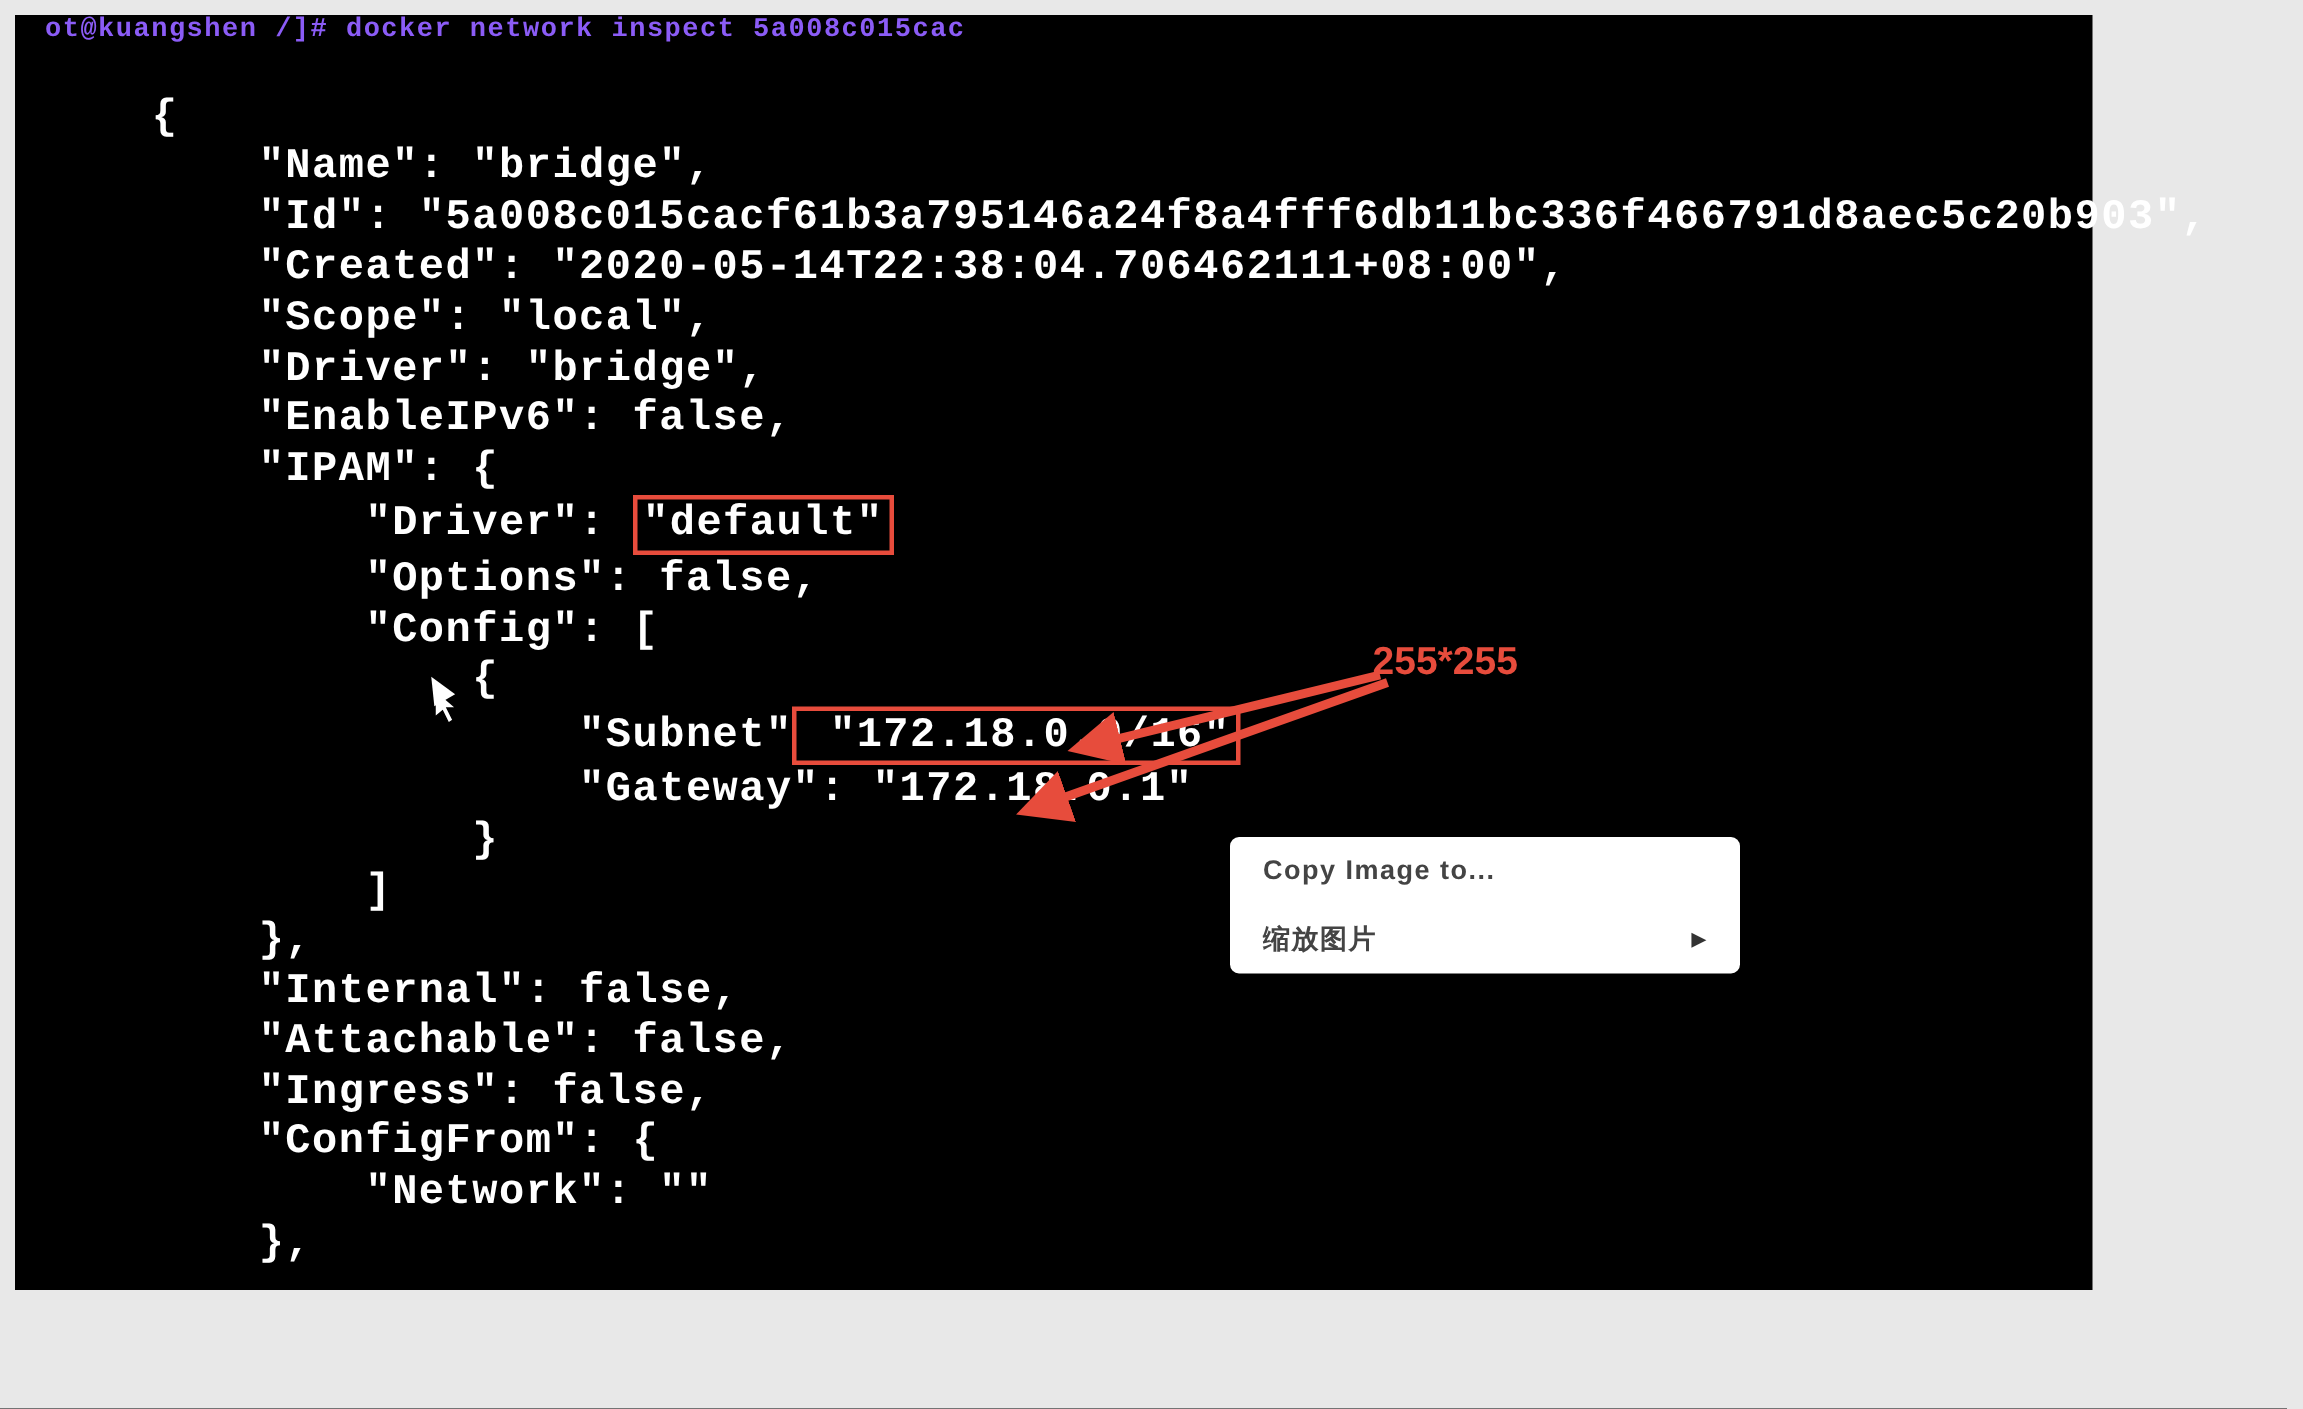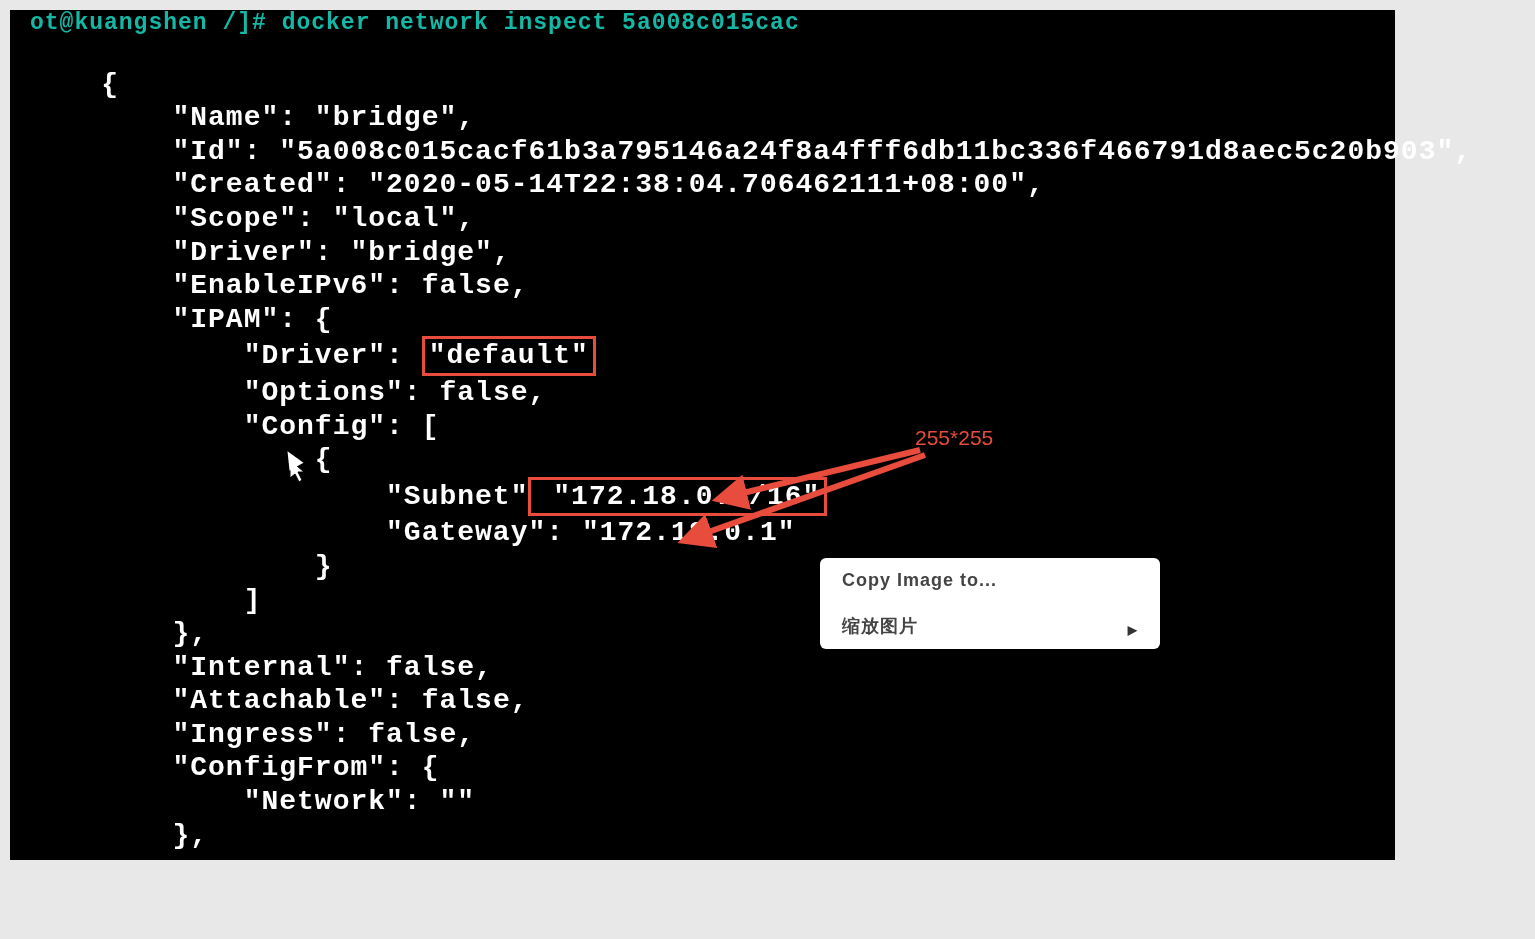--- a/index.html
+++ b/index.html
@@ -34,22 +34,22 @@
     }
     .red-box {
       border: 3px solid #e74c3c;
       padding: 0px 4px;
       display: inline-block;
     }
     .annotation-text {
       position: absolute;
       color: #e74c3c;
       font-family: Arial, sans-serif;
-      font-size: 21px;
-      font-weight: normal;
+      font-size: 26px;
+      font-weight: bold;
       letter-spacing: 0;
     }
     .arrow-svg {
       position: absolute;
       pointer-events: none;
     }
     .cursor-pointer {
       position: absolute;
       width: 0;
       height: 0;
@@ -76,29 +76,29 @@
       font-family: -apple-system, BlinkMacSystemFont, 'Segoe UI', sans-serif;
       font-size: 18px;
       color: #444;
       overflow: hidden;
     }
     .context-menu-item {
       padding: 12px 22px;
       cursor: pointer;
       display: flex;
       justify-content: space-between;
-      align-items: flex-end;
+      align-items: center;
     }
     .submenu-arrow {
       font-size: 12px;
       color: #333;
     }
     .prompt-line {
-      color: #14b8a6;
-      font-size: 23px;
+      color: #8b5cf6;
+      font-size: 18px;
       white-space: pre;
     }
   </style>
 </head>
 <body>
 
 <div class="terminal">
   <div class="prompt-line"><span>ot@kuangshen /]# docker network inspect 5a008c015cac</span></div>
   <div style="height:30px;"></div>
   <div class="line">    {</div>

